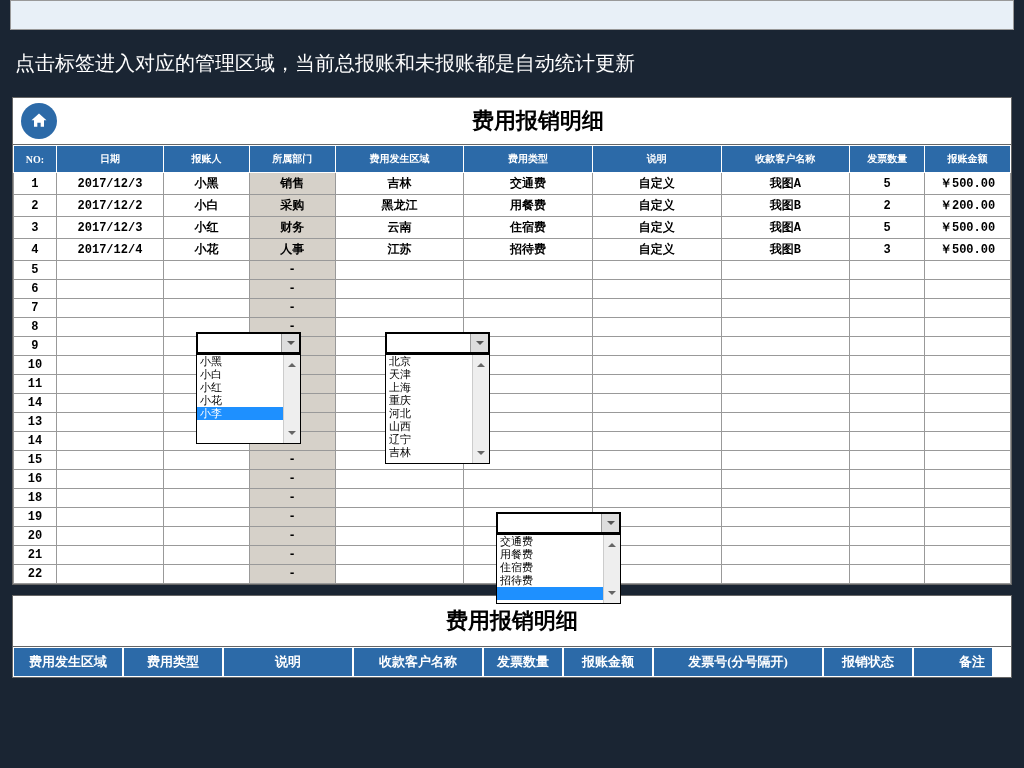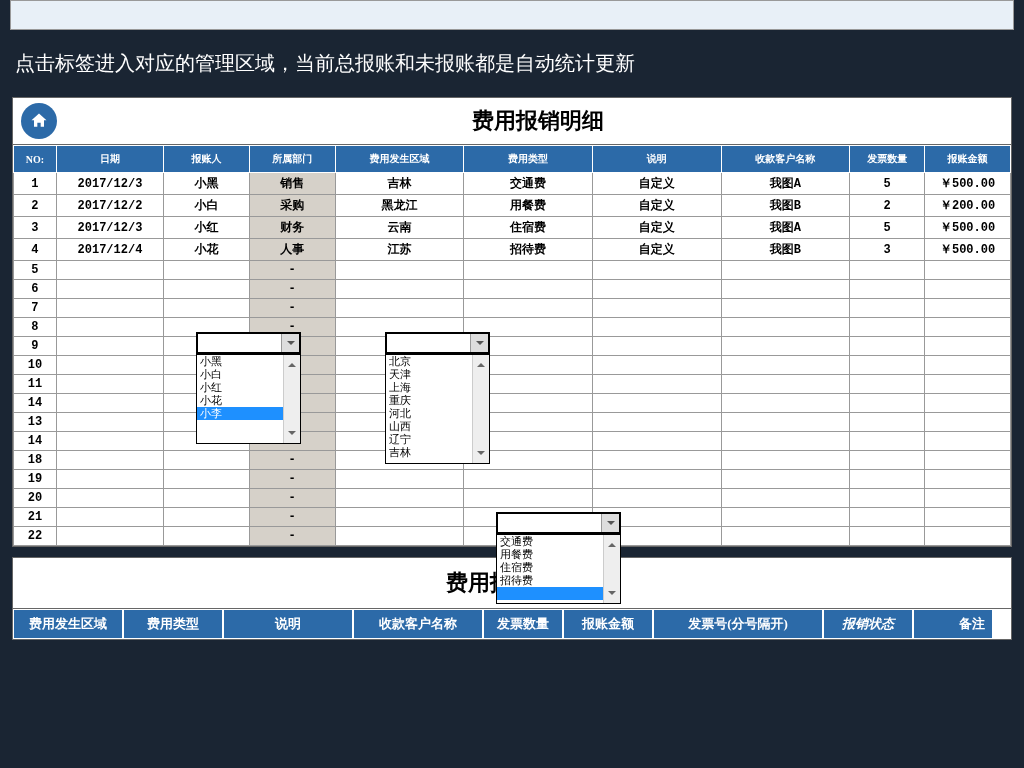--- a/index.html
+++ b/index.html
@@ -373,20 +373,44 @@
           <td></td>
           <td class="dept-cell">-</td>
           <td></td>
           <td></td>
           <td></td>
           <td></td>
           <td></td>
           <td></td>
         </tr>
         <tr>
+          <td>15</td>
+          <td></td>
+          <td></td>
+          <td class="dept-cell">-</td>
+          <td></td>
+          <td></td>
+          <td></td>
+          <td></td>
+          <td></td>
+          <td></td>
+        </tr>
+        <tr>
+          <td>16</td>
+          <td></td>
+          <td></td>
+          <td class="dept-cell">-</td>
+          <td></td>
+          <td></td>
+          <td></td>
+          <td></td>
+          <td></td>
+          <td></td>
+        </tr>
+        <tr>
           <td>18</td>
           <td></td>
           <td></td>
           <td class="dept-cell">-</td>
           <td></td>
           <td></td>
           <td></td>
           <td></td>
           <td></td>
           <td></td>
@@ -494,16 +518,16 @@
 <div class="bottom-sheet">
   <div class="bottom-title">费用报销明细</div>
   <div class="bottom-headers" id="bottom-h">
       <div style="width: 110px;">费用发生区域</div>
       <div style="width: 100px;">费用类型</div>
       <div style="width: 130px;">说明</div>
       <div style="width: 130px;">收款客户名称</div>
       <div style="width: 80px;">发票数量</div>
       <div style="width: 90px;">报账金额</div>
       <div style="width: 170px;">发票号(分号隔开)</div>
-      <div style="width: 90px; font-style: italic;">报销状态</div>
+      <div style="width: 90px;">报销状态</div>
       <div style="width: 80px; padding-left: 40px;">备注</div>
     </div>
 </div>
 
 </body></html>

